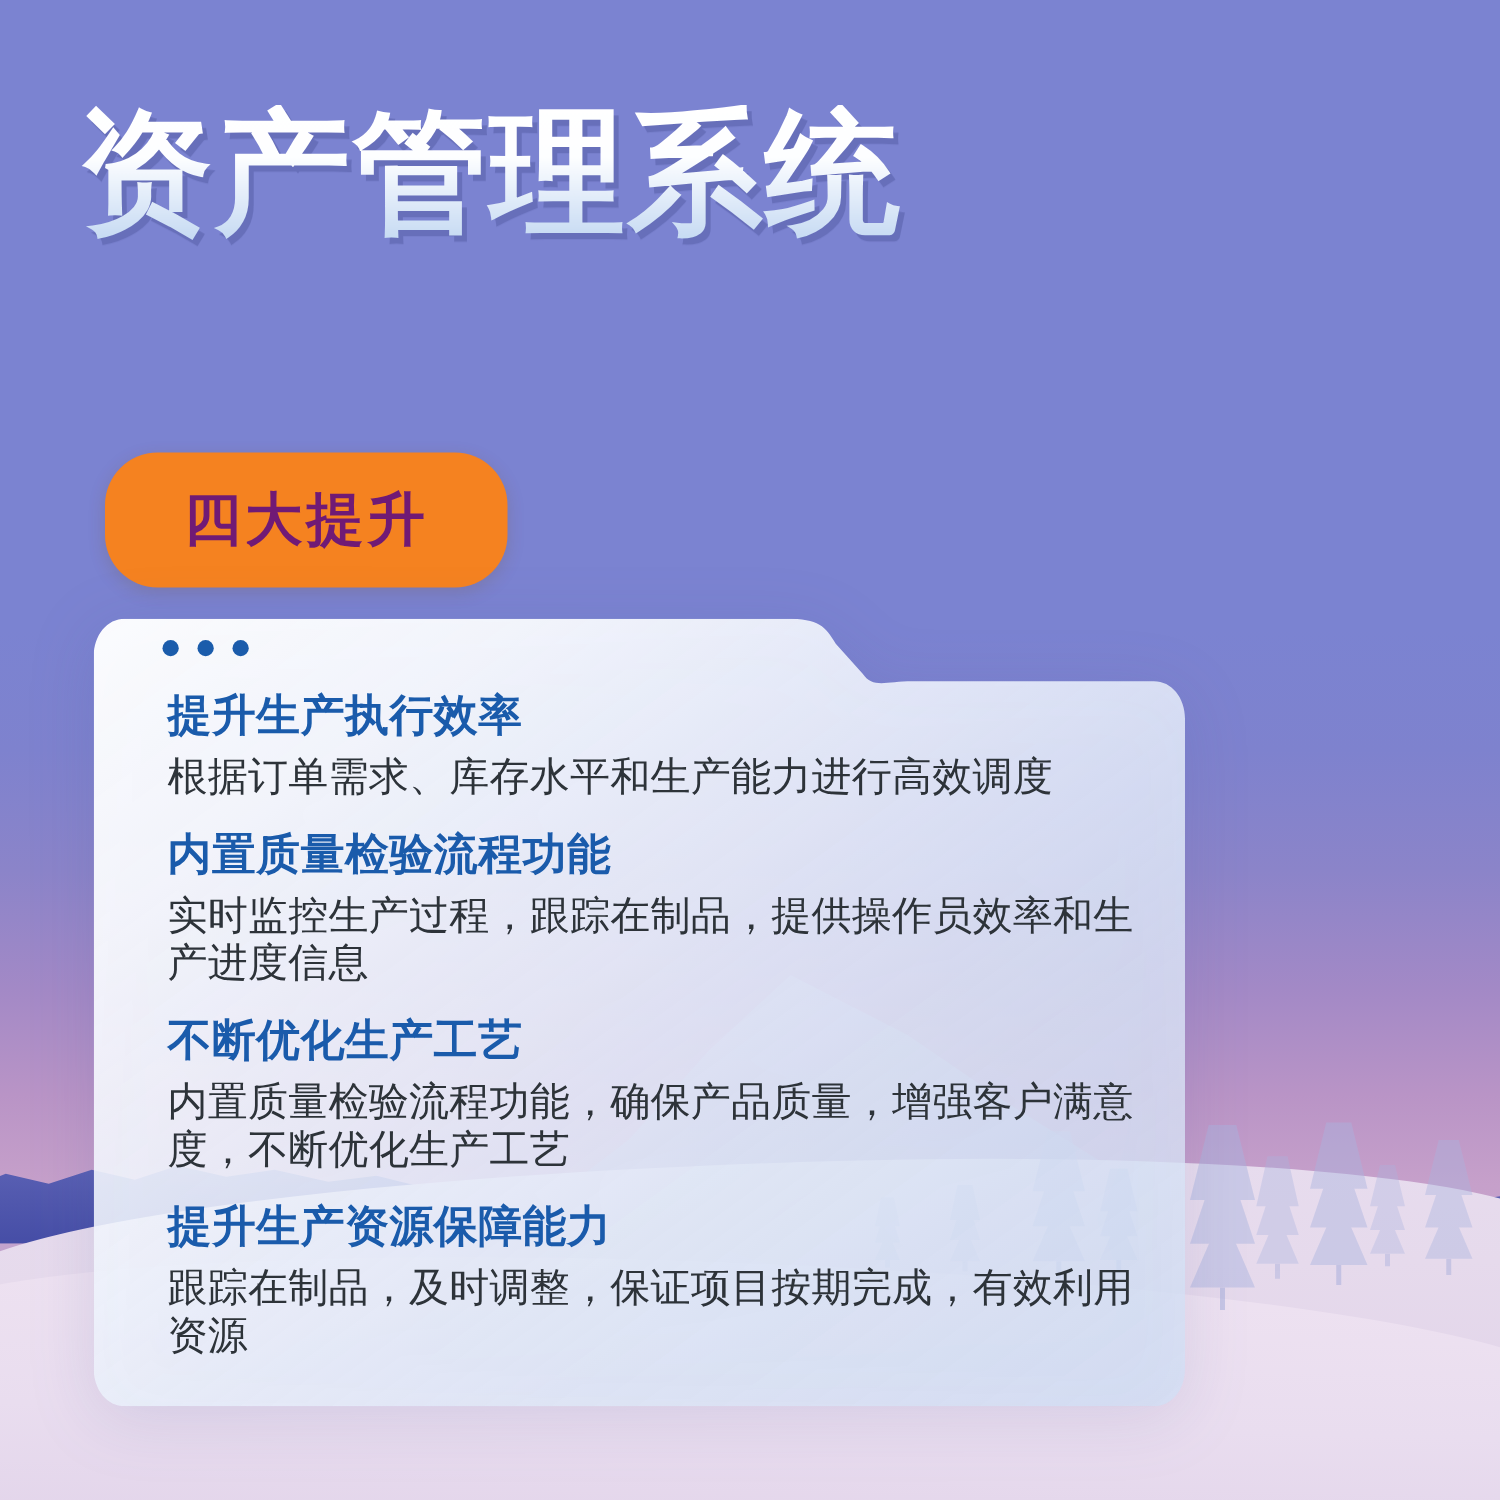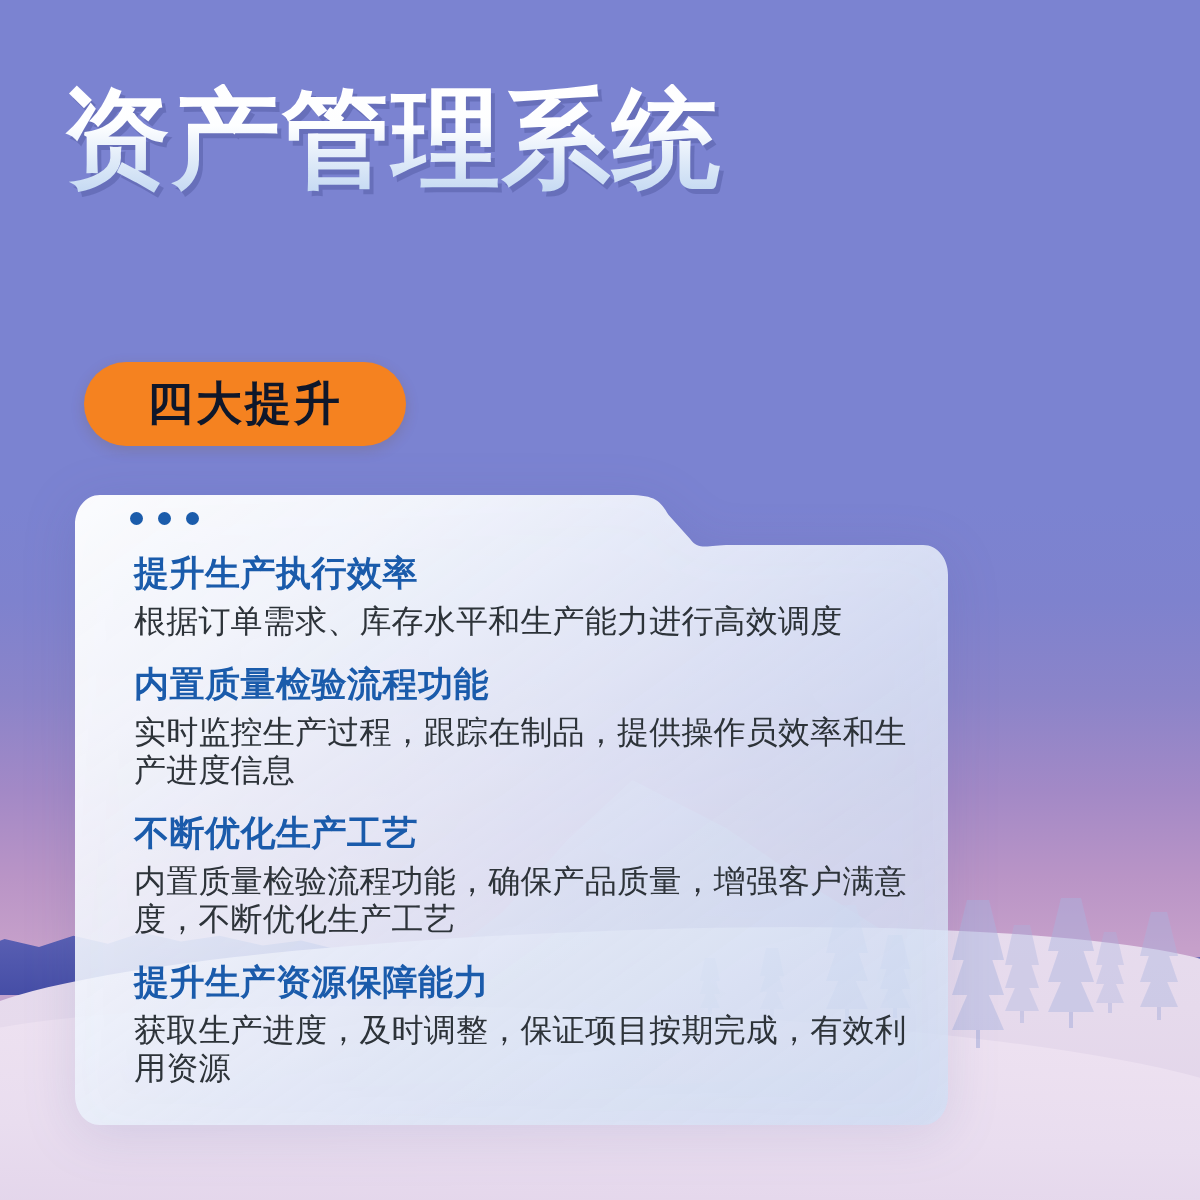--- a/index.html
+++ b/index.html
@@ -66,24 +66,24 @@
     -webkit-background-clip:text;background-clip:text;
     color:transparent;-webkit-text-fill-color:transparent;
     filter:drop-shadow(4px 5px 0 rgba(70,78,150,.38));
     font-family:"DejaVu Sans","Liberation Sans",sans-serif;
   }
   .title-1{font-size:108px;}
   .title-2{font-size:108px;margin-top:8px;}
 
   .badge{
     position:absolute;left:84px;top:362px;
-    width:322px;height:84px;border-radius:42px;
+    width:322px;height:108px;border-radius:42px;
     background:#f58220;
     display:flex;align-items:center;justify-content:center;
-    color:#0f172a;font-size:46px;font-weight:bold;letter-spacing:3px;
+    color:#701a75;font-size:46px;font-weight:bold;letter-spacing:3px;
     font-family:"DejaVu Sans","Liberation Sans",sans-serif;
     box-shadow:0 4px 14px rgba(120,70,10,.18);
   }
 
   
   .card{
     position:absolute;left:75px;top:495px;width:873px;height:630px;
     filter:drop-shadow(0 10px 26px rgba(70,80,150,.16));
   }
   .card-svg{position:absolute;inset:0;width:100%;height:100%;}
@@ -208,18 +208,18 @@
       <div class="item">
         <p class="item-title">内置质量检验流程功能</p>
         <p class="item-desc">实时监控生产过程，跟踪在制品，提供操作员效率和生产进度信息</p>
       </div>
       <div class="item">
         <p class="item-title">不断优化生产工艺</p>
         <p class="item-desc">内置质量检验流程功能，确保产品质量，增强客户满意度，不断优化生产工艺</p>
       </div>
       <div class="item">
         <p class="item-title">提升生产资源保障能力</p>
-        <p class="item-desc">获取生产进度，及时调整，保证项目按期完成，有效利用资源</p>
+        <p class="item-desc">跟踪在制品，及时调整，保证项目按期完成，有效利用资源</p>
       </div>
     </div>
   </div>
 
 </div>
 
 </body></html>

